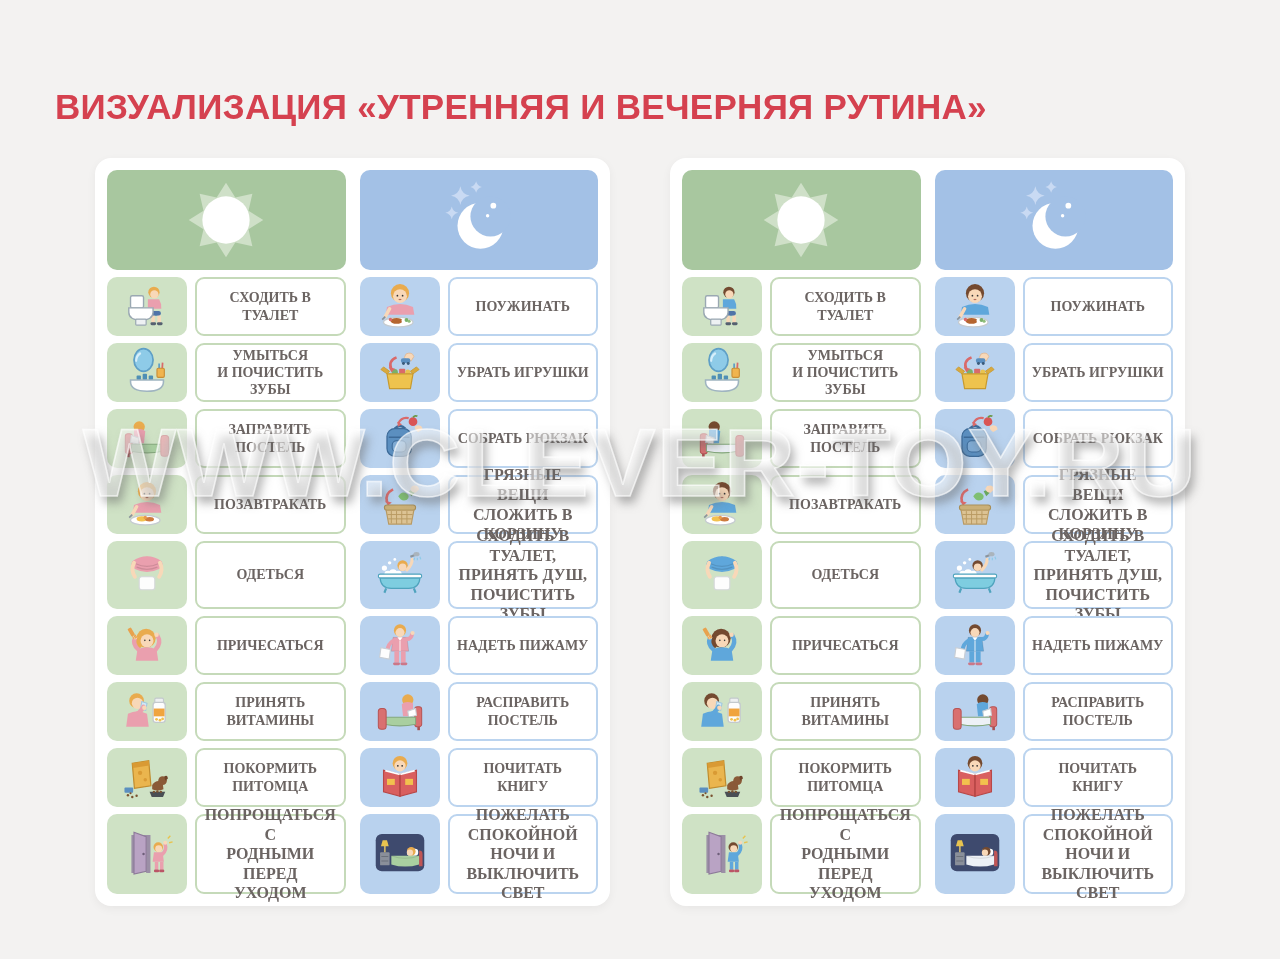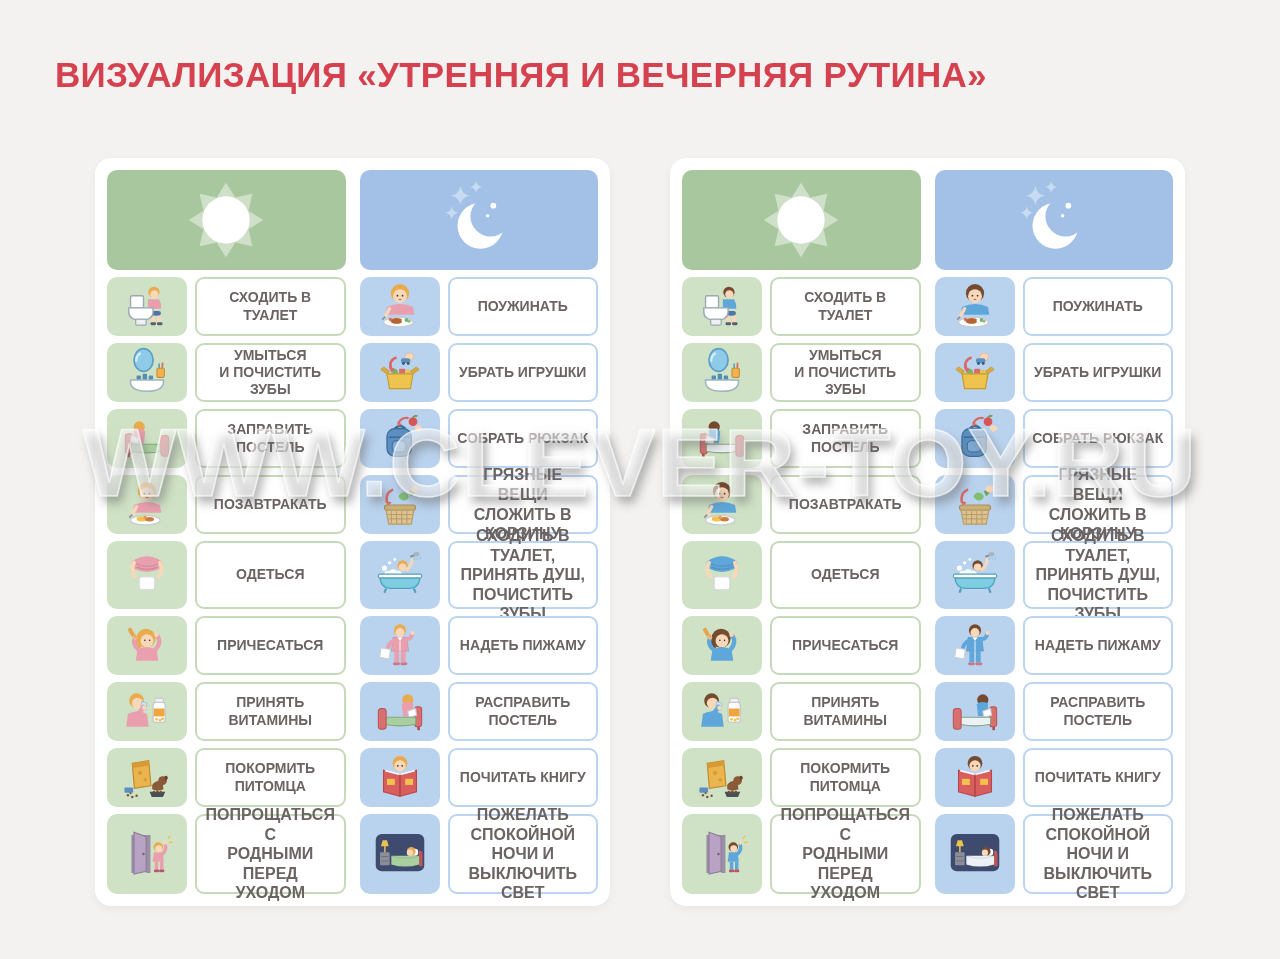--- a/index.html
+++ b/index.html
@@ -2,25 +2,25 @@
 <html><head>
 <meta charset="utf-8">
 <style>
   html,body{margin:0;padding:0;}
   body{
     width:1280px;height:959px;position:relative;overflow:hidden;
     background:#f3f2f1;
     font-family:"Liberation Sans",sans-serif;
   }
   .page-title{
-    position:absolute;left:55px;top:32px;
+    position:absolute;left:55px;top:64px;
     font-size:35px;font-weight:800;color:#d5414f;letter-spacing:.3px;
     white-space:nowrap;
   }
-  .panels{position:absolute;top:158px;left:95px;display:flex;gap:60px;}
+  .panels{position:absolute;top:158px;left:95px;display:flex;gap:60px;font-family:Liberation Serif, serif;}
   .panel{
     width:515px;box-sizing:border-box;background:#ffffff;border-radius:16px;
     padding:12px;display:flex;flex-direction:column;gap:7px;
     box-shadow:0 3px 10px rgba(0,0,0,.05);
   }
   .panel.girl{--hair:#e9ab4e;--cloth:#ea9fae;--sleepblanket:#a9cfa0;}
   .panel.boy{--hair:#744a30;--cloth:#5fa7db;--sleepblanket:#edf1f6;}
   .header-row{display:flex;gap:14px;height:100px;flex:none;}
   .col-header{flex:1;border-radius:10px;display:flex;align-items:center;justify-content:center;}
   .col-header.morning{background:#a8c79f;}

